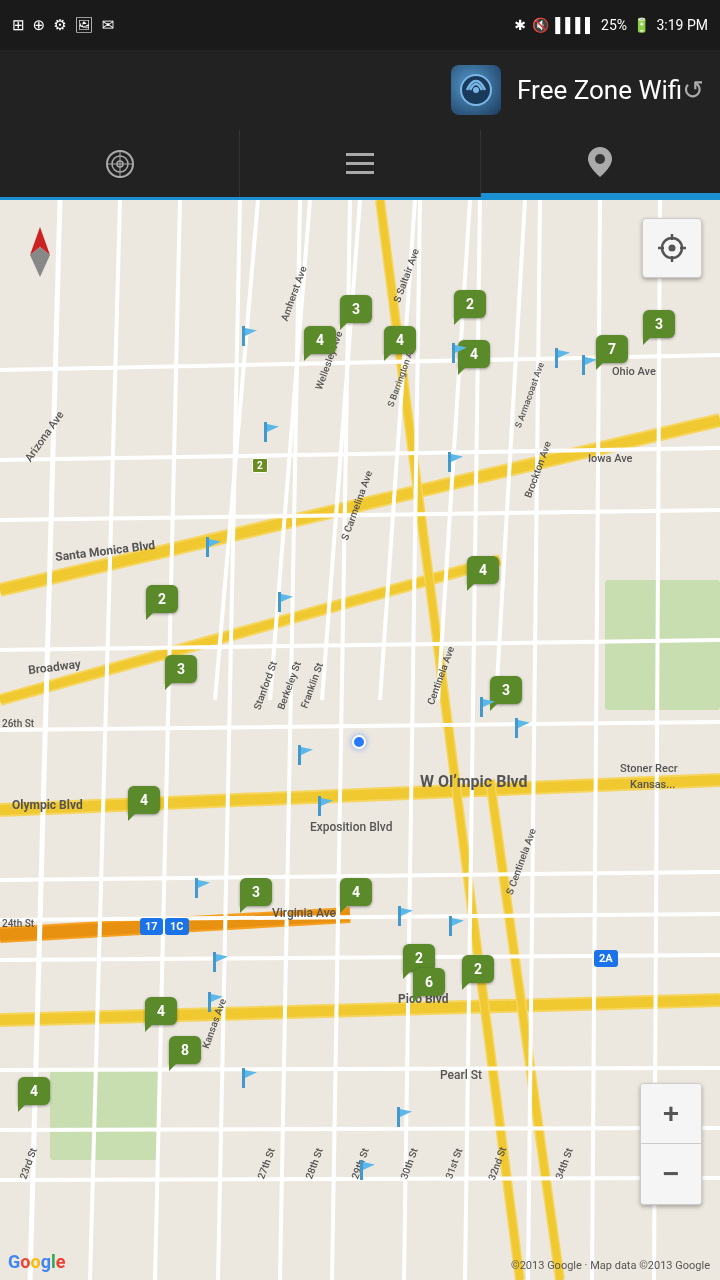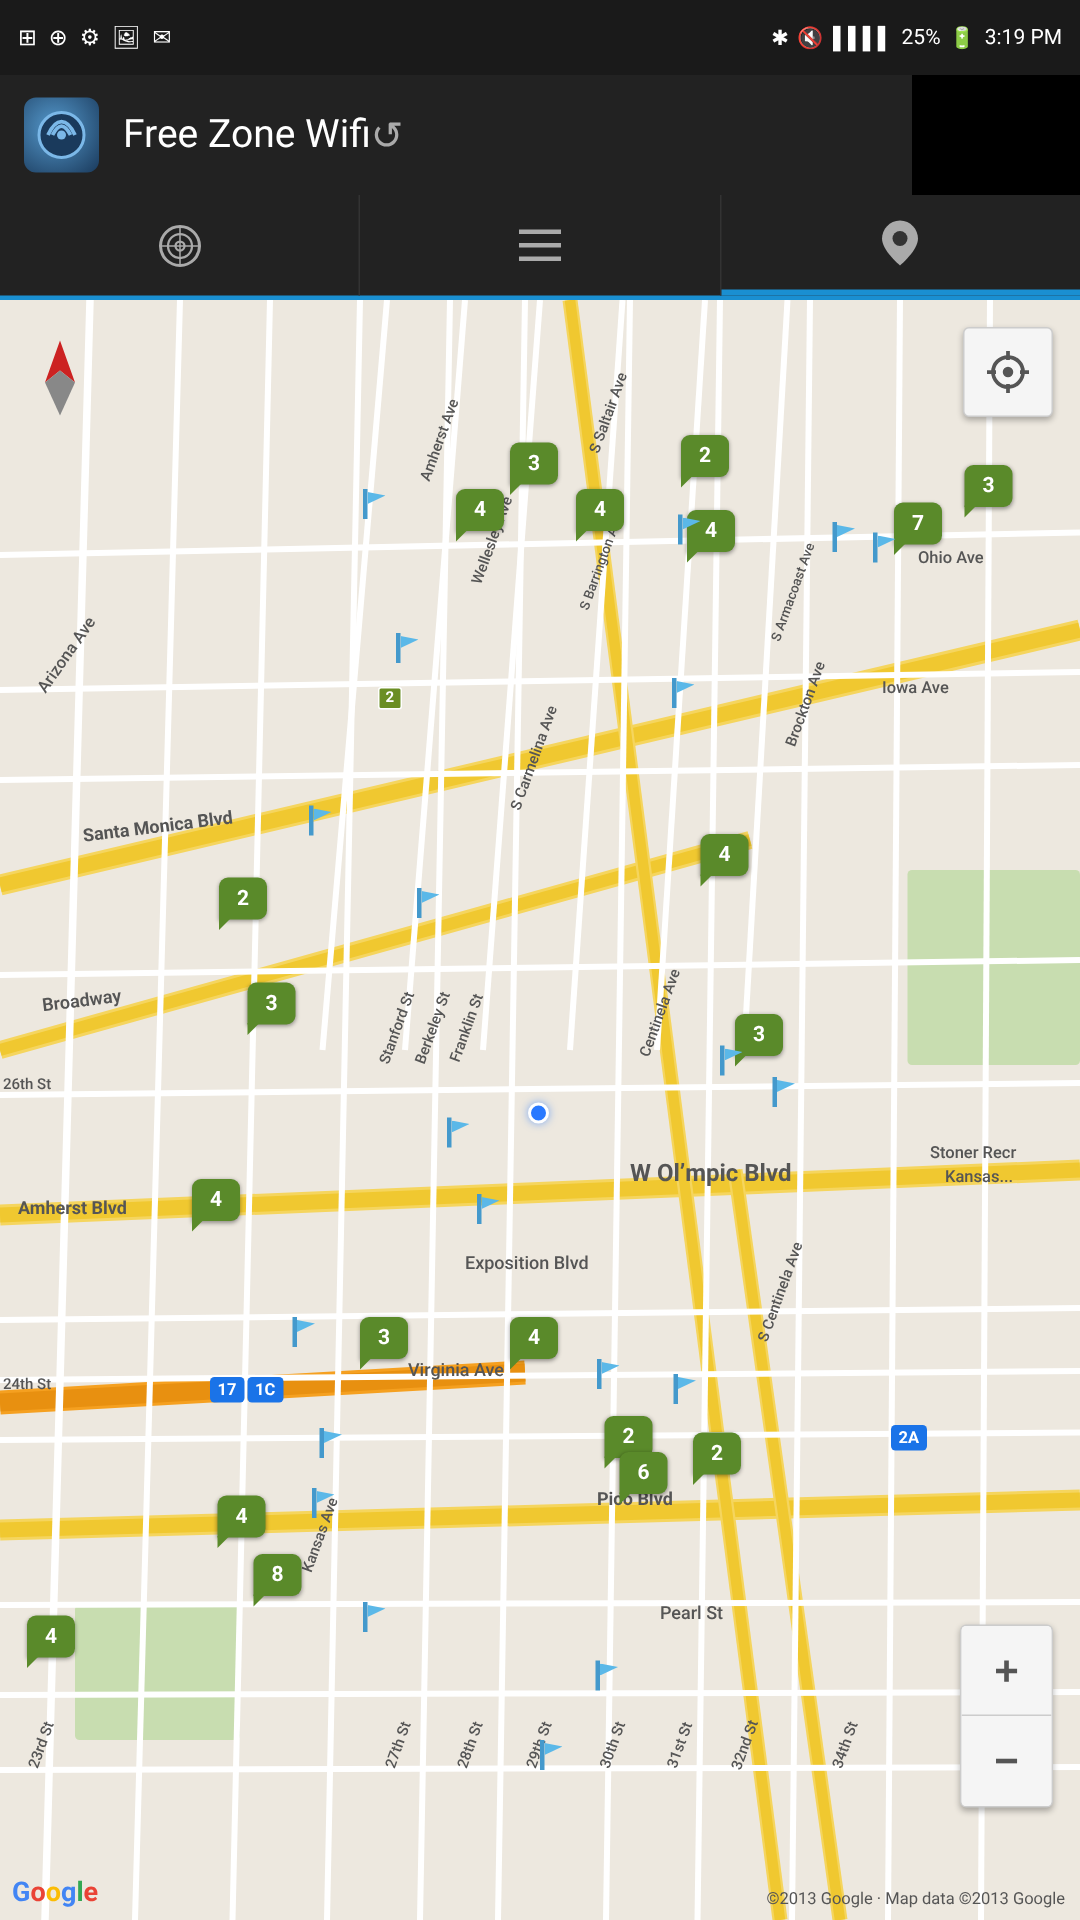--- a/index.html
+++ b/index.html
@@ -11,24 +11,24 @@
       background: #1a1a1a;
       display: flex; align-items: center; justify-content: space-between;
       padding: 0 12px;
       color: #fff; font-size: 15px;
     }
     .status-left { display: flex; align-items: center; gap: 8px; }
     .status-right { display: flex; align-items: center; gap: 6px; font-size: 14px; }
 
     
     #app-bar {
-      width: 608px; height: 80px;
+      width: 720px; height: 80px;
       background: #222;
       display: flex; align-items: center; padding: 0 16px;
-      justify-content: flex-start;
+      justify-content: flex-end;
     }
     .app-bar-left { display: flex; align-items: center; gap: 16px; }
     .app-icon {
       width: 50px; height: 50px;
       background: radial-gradient(circle at 40% 40%, #5599cc, #1a3a5c);
       border-radius: 8px;
       display: flex; align-items: center; justify-content: center;
       font-size: 22px; color: #7bb8e8;
     }
     .app-title { color: #fff; font-size: 26px; font-weight: 400; }
@@ -300,23 +300,23 @@
       <line x1="15" y1="1" x2="15" y2="7" stroke="#555" stroke-width="2.5"></line>
       <line x1="15" y1="23" x2="15" y2="29" stroke="#555" stroke-width="2.5"></line>
       <line x1="1" y1="15" x2="7" y2="15" stroke="#555" stroke-width="2.5"></line>
       <line x1="23" y1="15" x2="29" y2="15" stroke="#555" stroke-width="2.5"></line>
     </svg>
   </div>
 
   <div class="road-label" style="top:230px;left:15px;transform:rotate(-55deg);font-size:11px;">Arizona Ave</div>
   <div class="road-label" style="top:344px;left:55px;transform:rotate(-7deg);font-size:12px;font-weight:700;color:#555;">Santa Monica Blvd</div>
   <div class="road-label" style="top:460px;left:28px;transform:rotate(-7deg);font-size:12px;font-weight:600;color:#555;">Broadway</div>
-  <div class="road-label" style="top:598px;left:12px;font-size:12px;font-weight:700;color:#555;">Amherst Blvd</div>
+  <div class="road-label" style="top:598px;left:12px;font-size:12px;font-weight:700;color:#555;">Olympic Blvd</div>
   <div class="road-label" style="top:572px;left:420px;font-size:16px;font-weight:700;color:#555;">W Olʼmpic Blvd</div>
-  <div class="road-label" style="top:635px;left:310px;font-size:12px;color:#555;">Exposition Blvd</div>
+  <div class="road-label" style="top:620px;left:310px;font-size:12px;color:#555;">Exposition Blvd</div>
   <div class="road-label" style="top:706px;left:272px;font-size:12px;color:#555;">Virginia Ave</div>
   <div class="road-label" style="top:792px;left:398px;font-size:12px;font-weight:700;color:#555;">Pico Blvd</div>
   <div class="road-label" style="top:868px;left:440px;font-size:12px;color:#555;">Pearl St</div>
   <div class="road-label" style="top:252px;left:588px;font-size:11px;color:#555;">Iowa Ave</div>
   <div class="road-label" style="top:165px;left:612px;font-size:11px;color:#555;">Ohio Ave</div>
   <div class="road-label" style="top:562px;left:620px;font-size:11px;color:#555;text-align:right;">Stoner Recr</div>
   <div class="road-label" style="top:578px;left:630px;font-size:11px;color:#555;">Kansas...</div>
 
   <div class="road-label" style="top:300px;left:320px;transform:rotate(-70deg);font-size:10px;">S Carmelina Ave</div>
   <div class="road-label" style="top:470px;left:410px;transform:rotate(-70deg);font-size:10px;">Centinela Ave</div>

